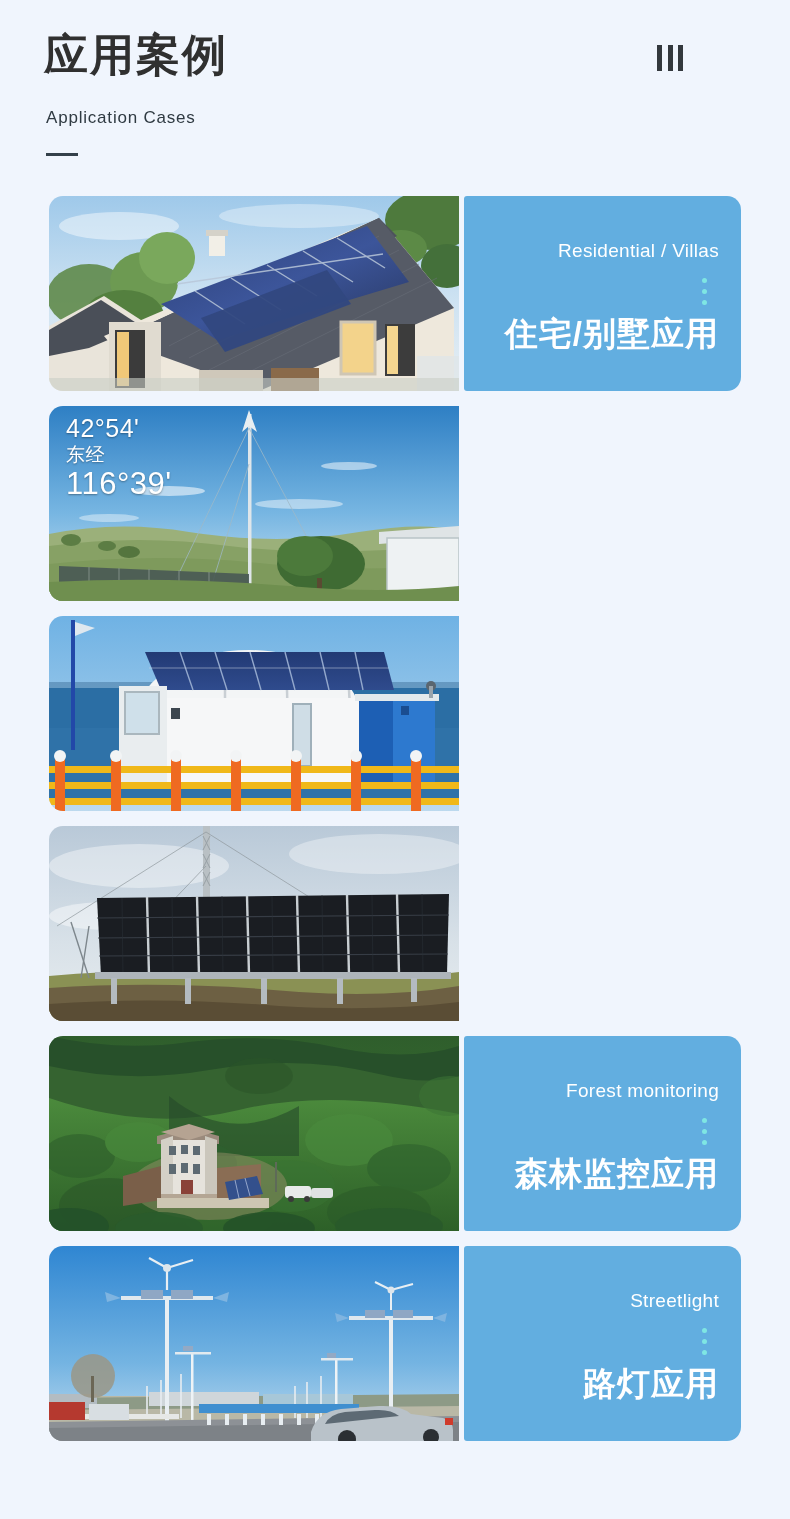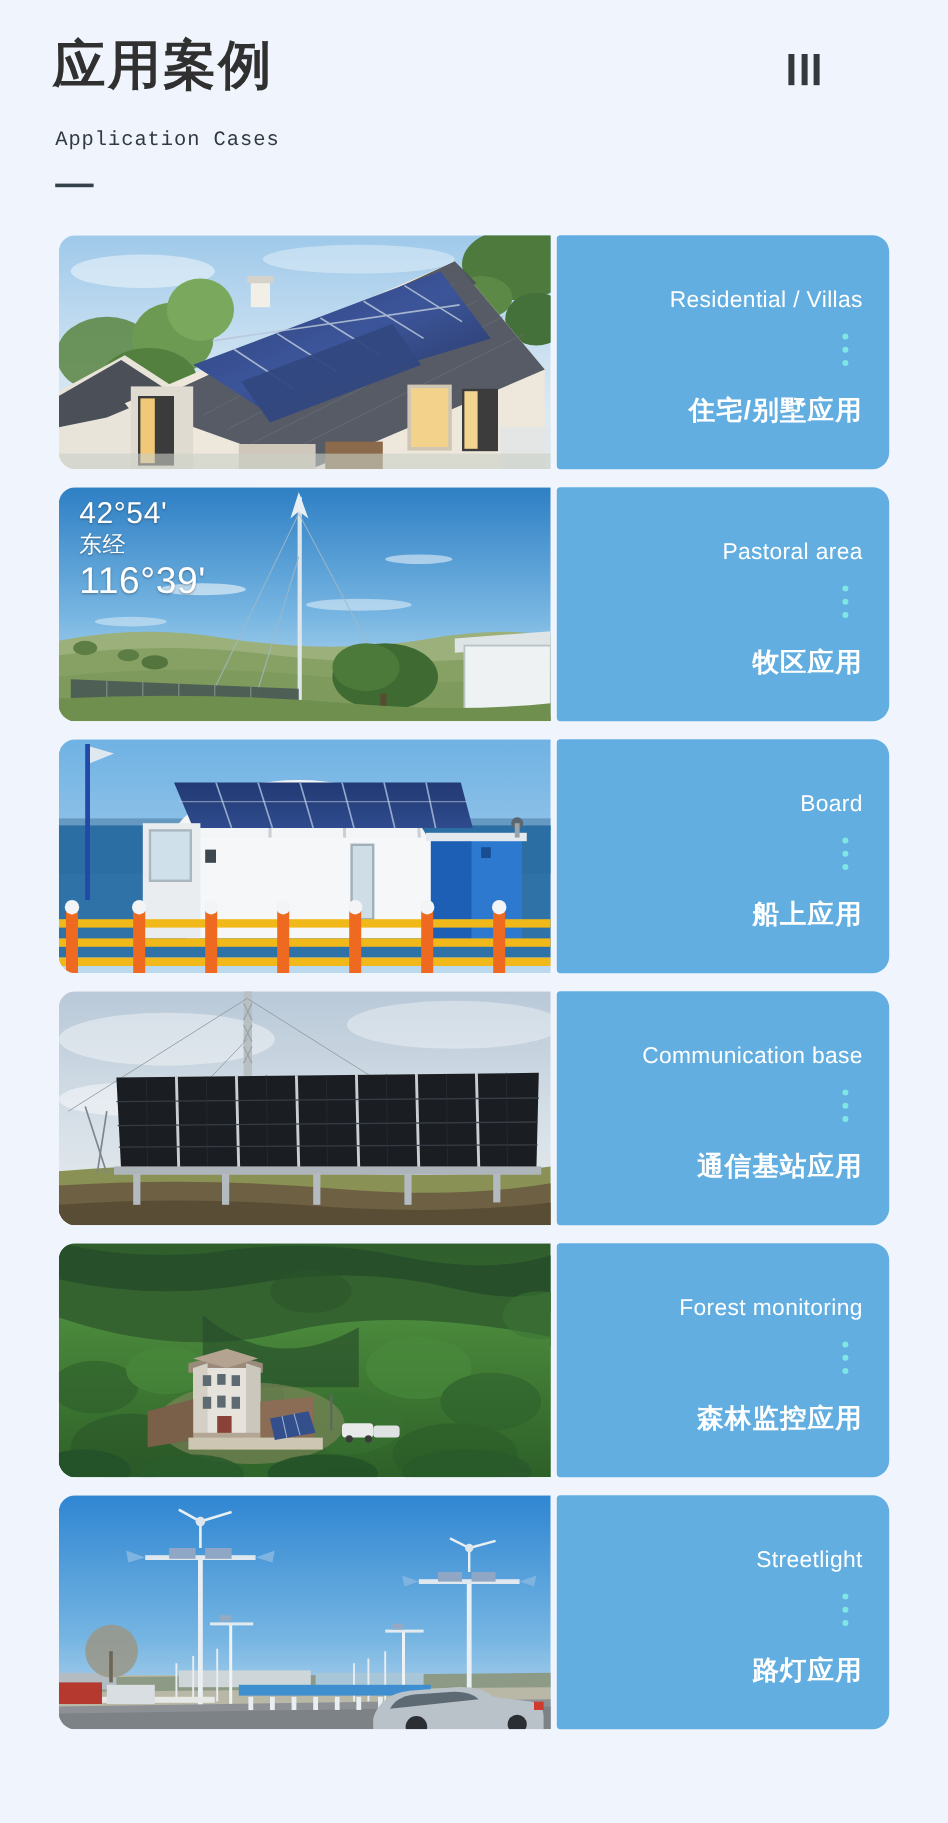--- a/index.html
+++ b/index.html
@@ -36,21 +36,20 @@
     letter-spacing: 2px;
     line-height: 1.15;
   }
   .header-sub {
     position: absolute;
     left: 46px; top: 108px;
     font-size: 17px;
     font-weight: 400;
     color: #2f3a42;
     letter-spacing: .8px;
-    font-family: Liberation Mono, monospace;
   }
   .header-rule {
     position: absolute;
     left: 46px; top: 153px;
     width: 32px; height: 3px;
     background: #34404a;
   }
   .menu-icon {
     position: absolute;
     right: 48px; top: 45px;
@@ -133,21 +132,21 @@
   .case-dots i {
     display: block;
     width: 5px; height: 5px;
     border-radius: 50%;
     background: #7fe6e3;
   }
   .case-cn {
     position: absolute;
     right: 22px; bottom: 34px;
     color: #ffffff;
-    font-size: 22px;
+    font-size: 33px;
     font-weight: 700;
     letter-spacing: 1px;
     white-space: nowrap;
     text-align: center;
   }
 </style>
 </head>
 <body>
 
 <div class="page">
@@ -295,29 +294,20 @@
           <rect x="338" y="132" width="72" height="58" fill="#eef2f3"></rect>
           <rect x="338" y="132" width="72" height="58" fill="none" stroke="#b9c4c8" stroke-width="1.5"></rect>
 
           <path d="M0 176 Q120 170 240 180 Q330 188 410 180 L410 195 L0 195 Z" fill="#6f8f4f"></path>
         </svg>
         <div class="photo-overlay">
           <div class="ov-l1">42°54'</div>
           <div class="ov-l2">东经</div>
           <div class="ov-l3">116°39'</div>
         </div>
-      </div>
-      <div class="case-panel">
-        <div class="case-en">Pastoral area</div>
-        <div class="case-dots">
-            <i></i>
-            <i></i>
-            <i></i>
-          </div>
-        <div class="case-cn">牧区应用</div>
       </div>
     </div>
 
     <div class="case-card">
       <div class="case-photo">
         <svg viewBox="0 0 410 195" preserveAspectRatio="none" aria-hidden="true">
           <defs>
             <linearGradient id="sky3" x1="0" y1="0" x2="0" y2="1">
               <stop offset="0" stop-color="#6fb2e4"></stop>
                 <stop offset="1" stop-color="#bcd9ee"></stop>
@@ -389,29 +379,20 @@
               <circle cx="11" cy="140" r="6"></circle>
                 <circle cx="67" cy="140" r="6"></circle>
               <circle cx="127" cy="140" r="6"></circle>
                 <circle cx="187" cy="140" r="6"></circle>
               <circle cx="247" cy="140" r="6"></circle>
                 <circle cx="307" cy="140" r="6"></circle>
               <circle cx="367" cy="140" r="6"></circle>
             </g>
           </g>
         </svg>
-      </div>
-      <div class="case-panel">
-        <div class="case-en">Board</div>
-        <div class="case-dots">
-            <i></i>
-            <i></i>
-            <i></i>
-          </div>
-        <div class="case-cn">船上应用</div>
       </div>
     </div>
 
     <div class="case-card">
       <div class="case-photo">
         <svg viewBox="0 0 410 195" preserveAspectRatio="none" aria-hidden="true">
           <defs>
             <linearGradient id="sky4" x1="0" y1="0" x2="0" y2="1">
               <stop offset="0" stop-color="#b9c9d8"></stop>
                 <stop offset="0.6" stop-color="#d8e1e8"></stop>
@@ -476,29 +457,20 @@
             <rect x="288" y="152" width="6" height="26"></rect>
             <rect x="362" y="152" width="6" height="24"></rect>
           </g>
 
           <g stroke="#7d868c" stroke-width="1.4">
             <line x1="22" y1="96" x2="40" y2="152"></line>
             <line x1="40" y1="100" x2="32" y2="152"></line>
           </g>
         </svg>
       </div>
-      <div class="case-panel">
-        <div class="case-en">Communication base</div>
-        <div class="case-dots">
-            <i></i>
-            <i></i>
-            <i></i>
-          </div>
-        <div class="case-cn">通信基站应用</div>
-      </div>
     </div>
 
     <div class="case-card">
       <div class="case-photo">
         <svg viewBox="0 0 410 195" preserveAspectRatio="none" aria-hidden="true">
           <defs>
             <linearGradient id="for1" x1="0" y1="0" x2="0" y2="1">
               <stop offset="0" stop-color="#2f5e2c"></stop>
                 <stop offset="1" stop-color="#3f7a33"></stop>
             </linearGradient>

